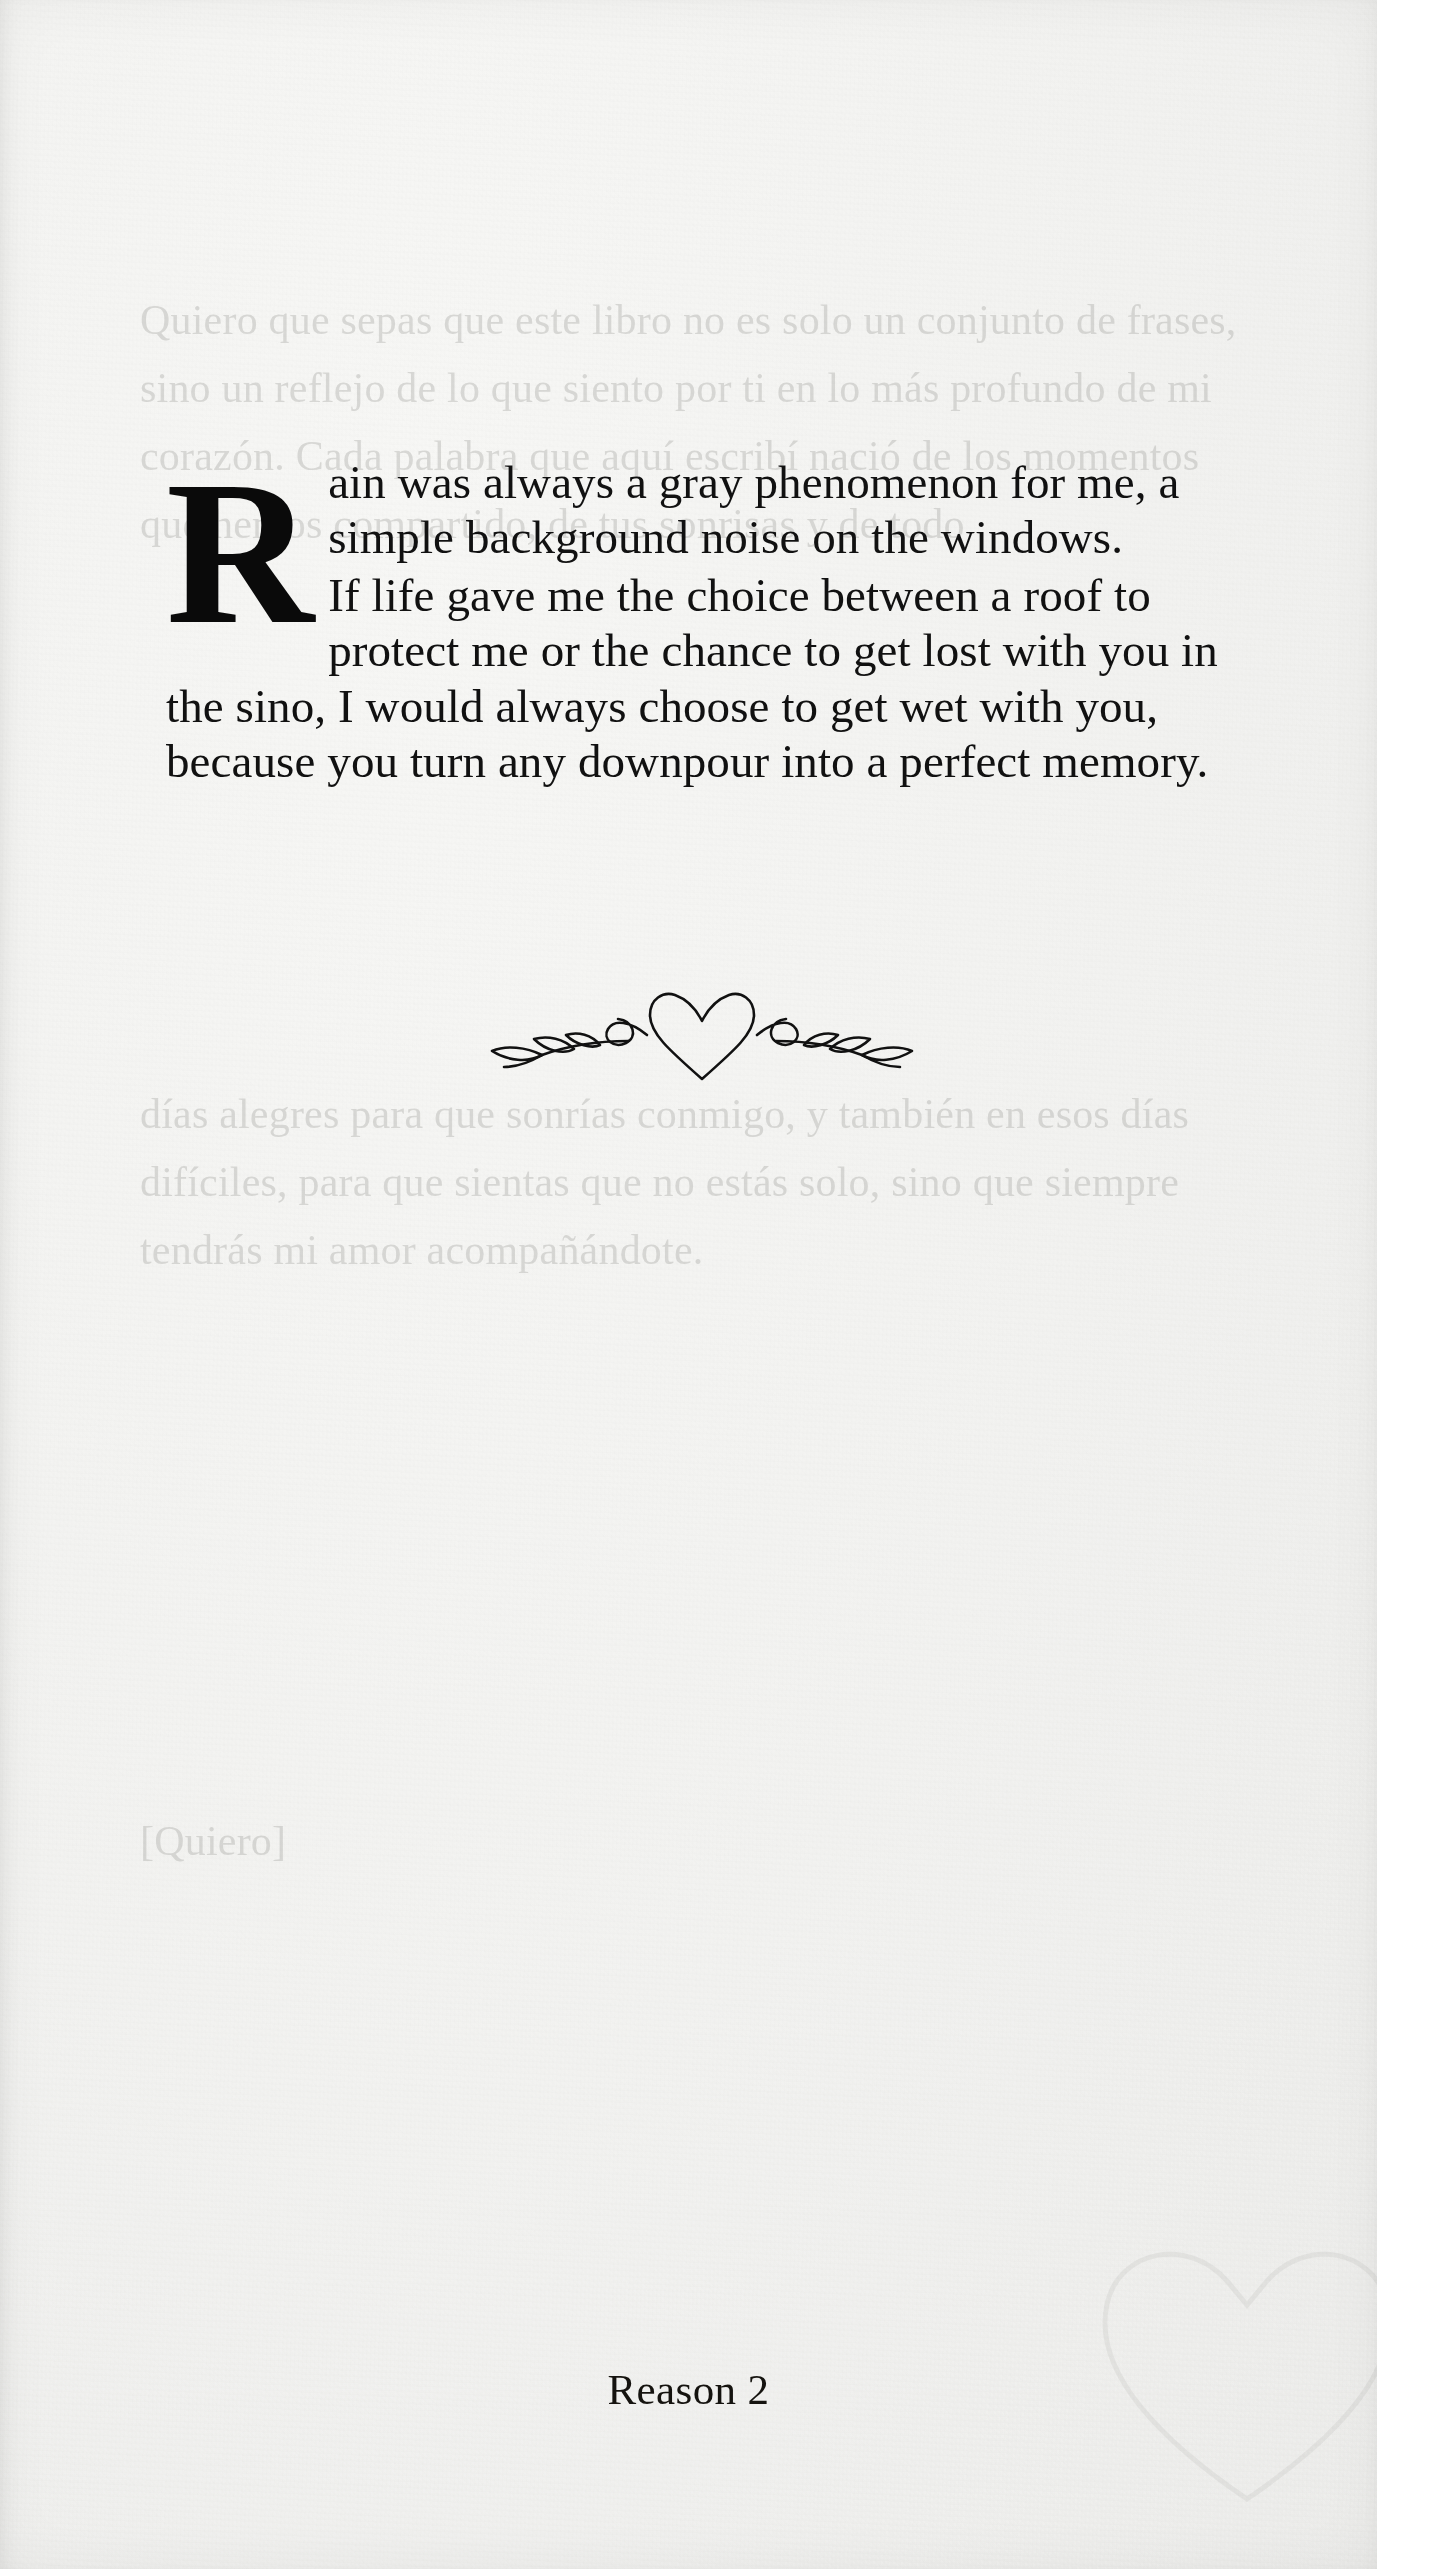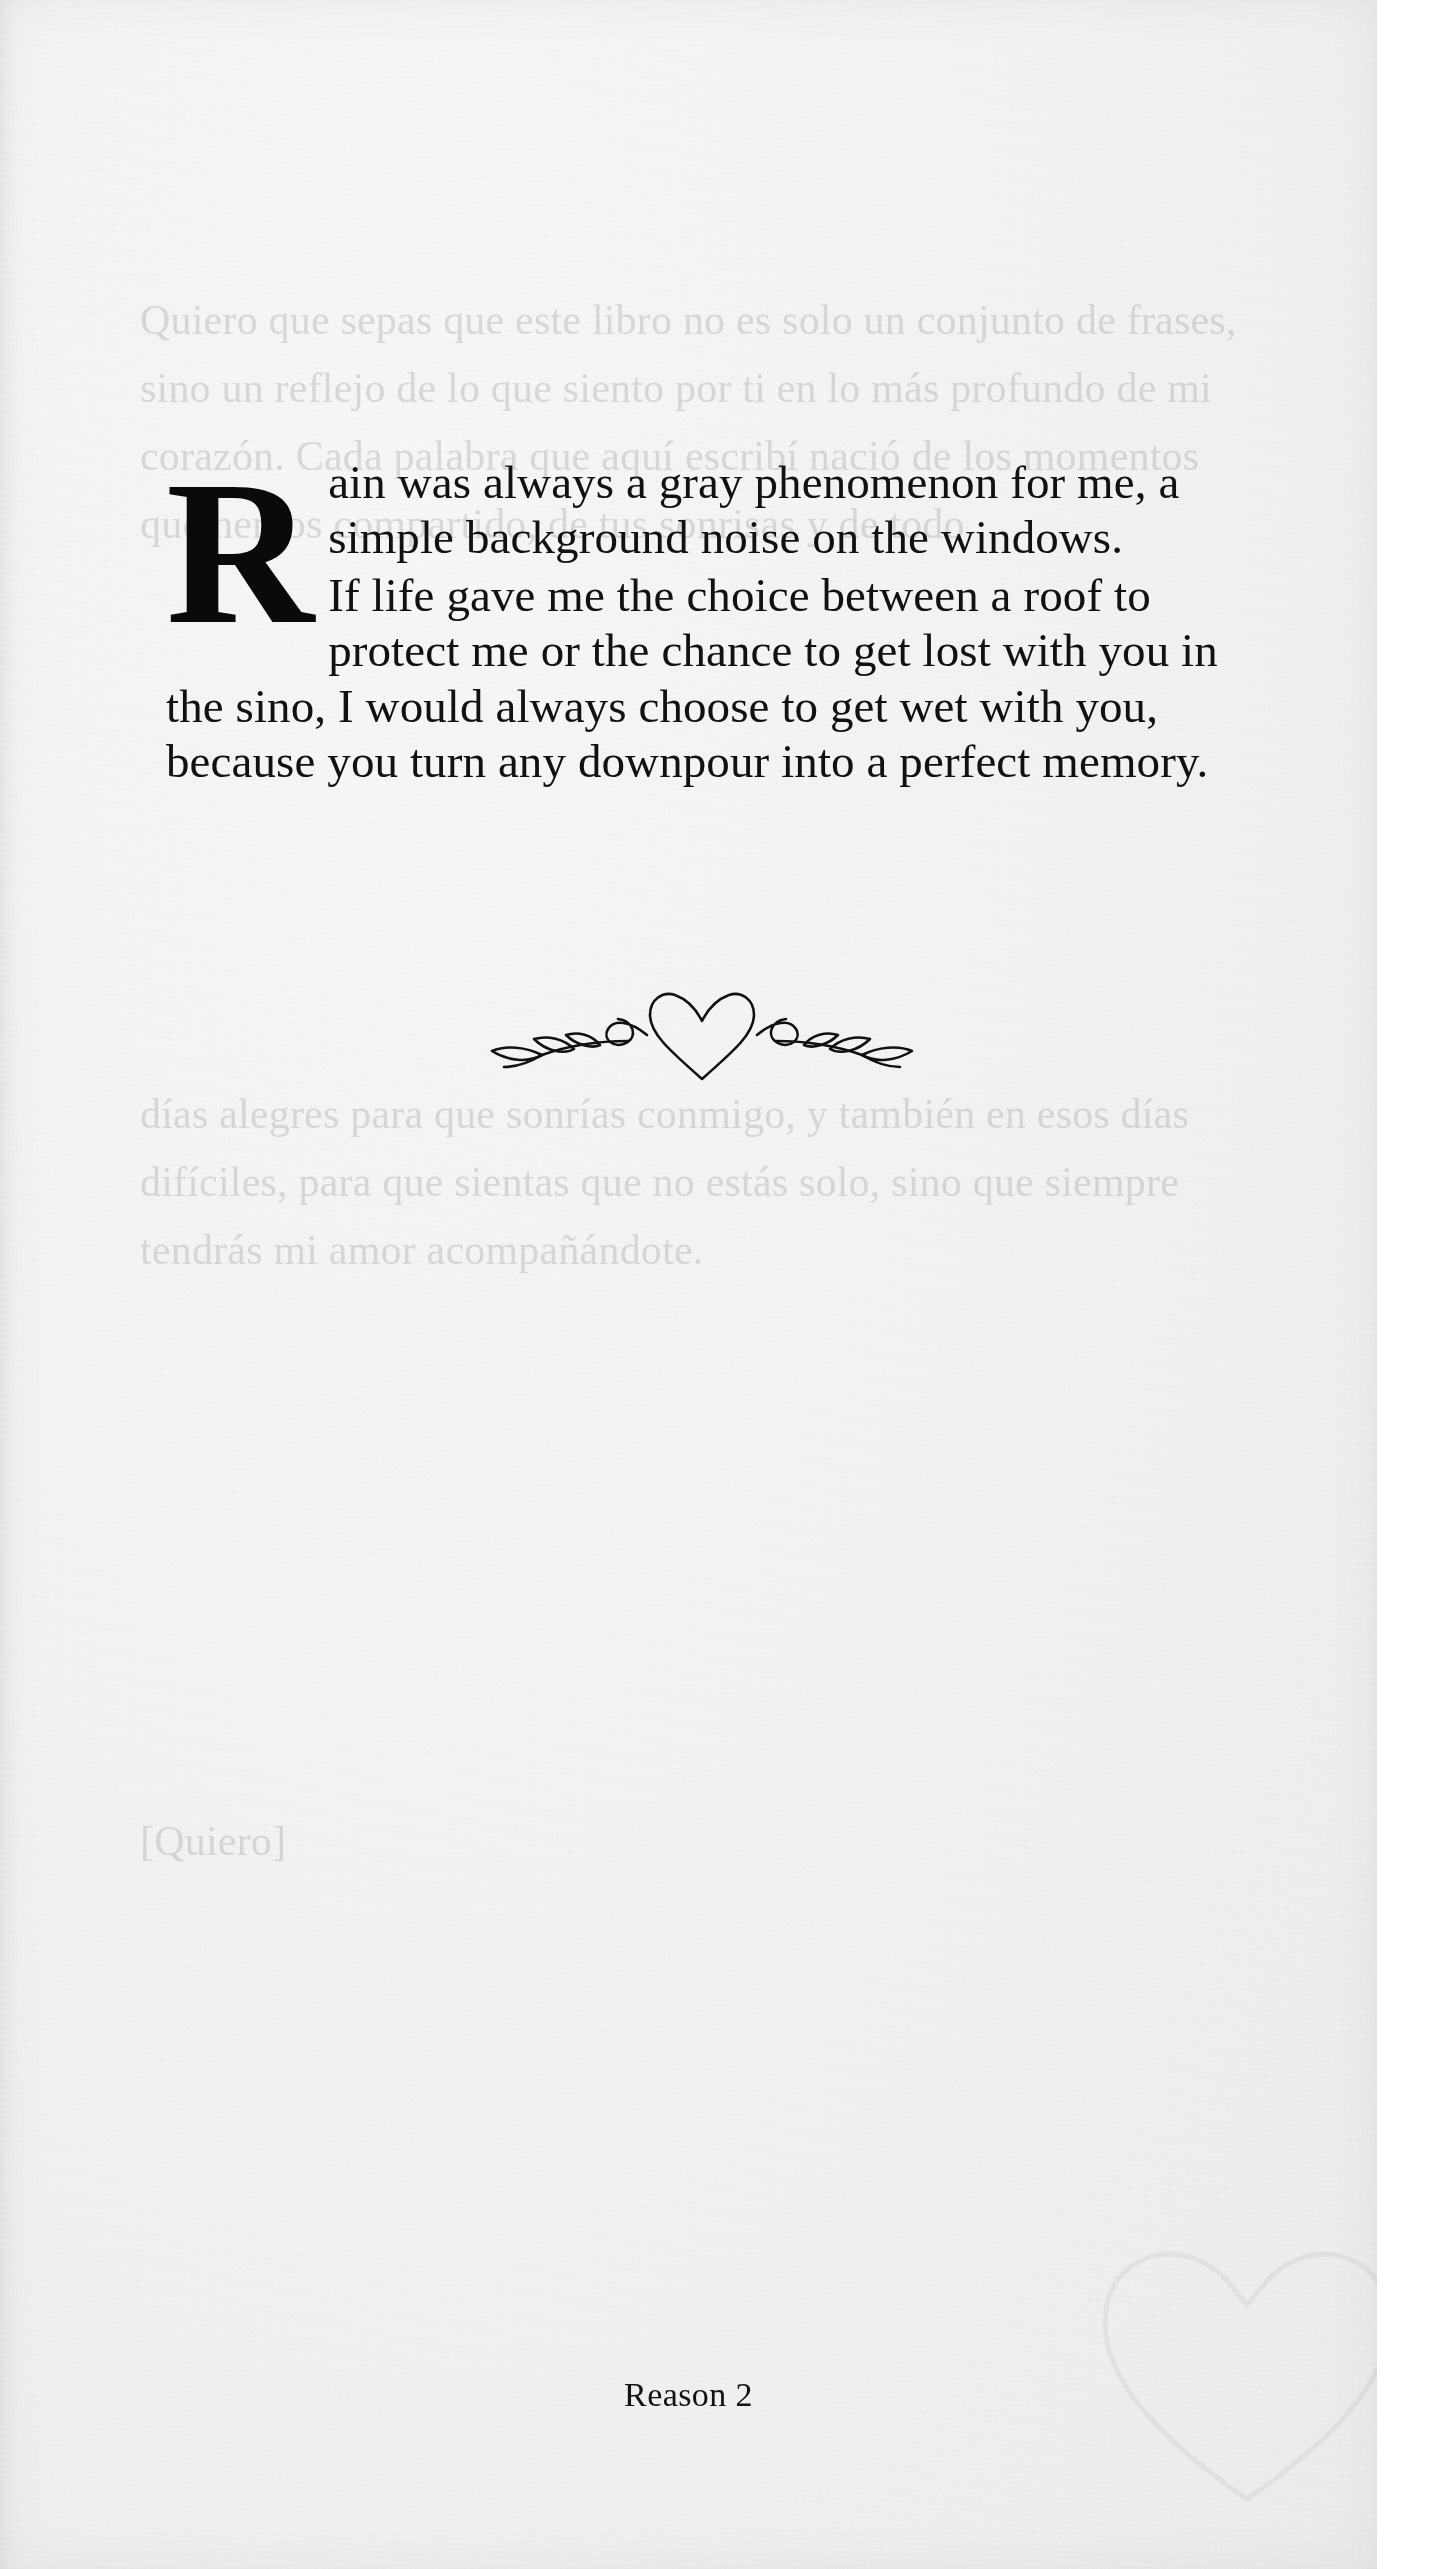--- a/index.html
+++ b/index.html
@@ -128,21 +128,21 @@
     align-items: center;
   }
 
   .footer {
     position: absolute;
     left: 0;
     right: 0;
     bottom: 155px;
     text-align: center;
     color: #15130f;
-    font-size: 34px;
+    font-size: 43px;
     letter-spacing: 0.4px;
   }
 </style>
 </head>
 <body>
 
 <div class="page">
 
   <div class="paper-texture"></div>
 

